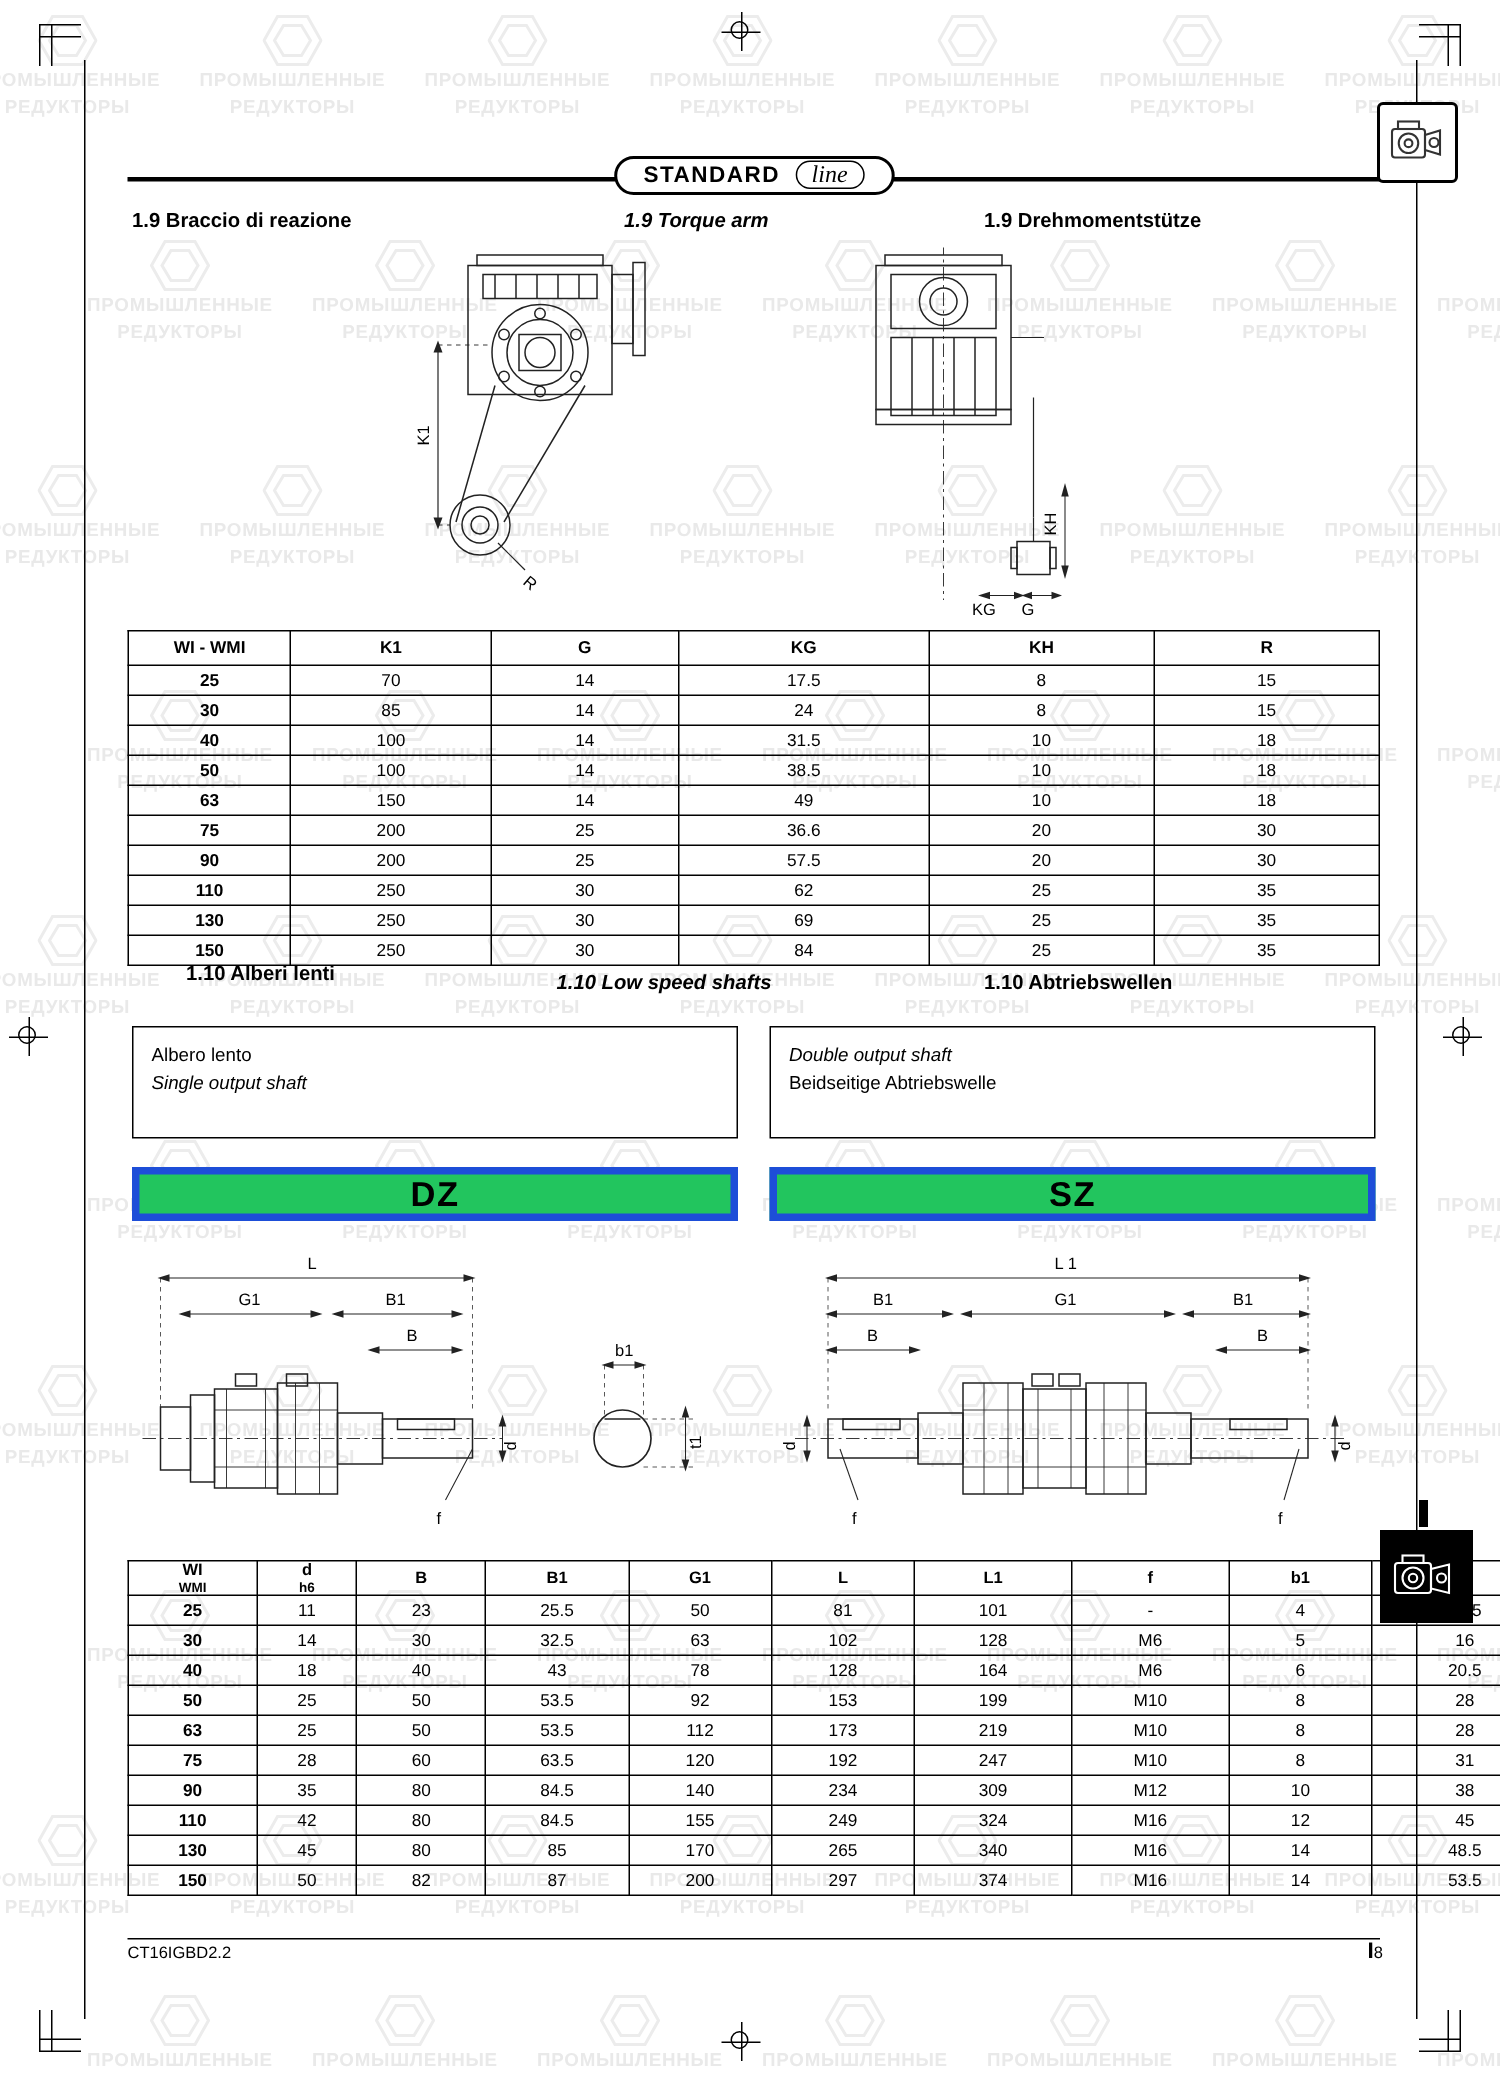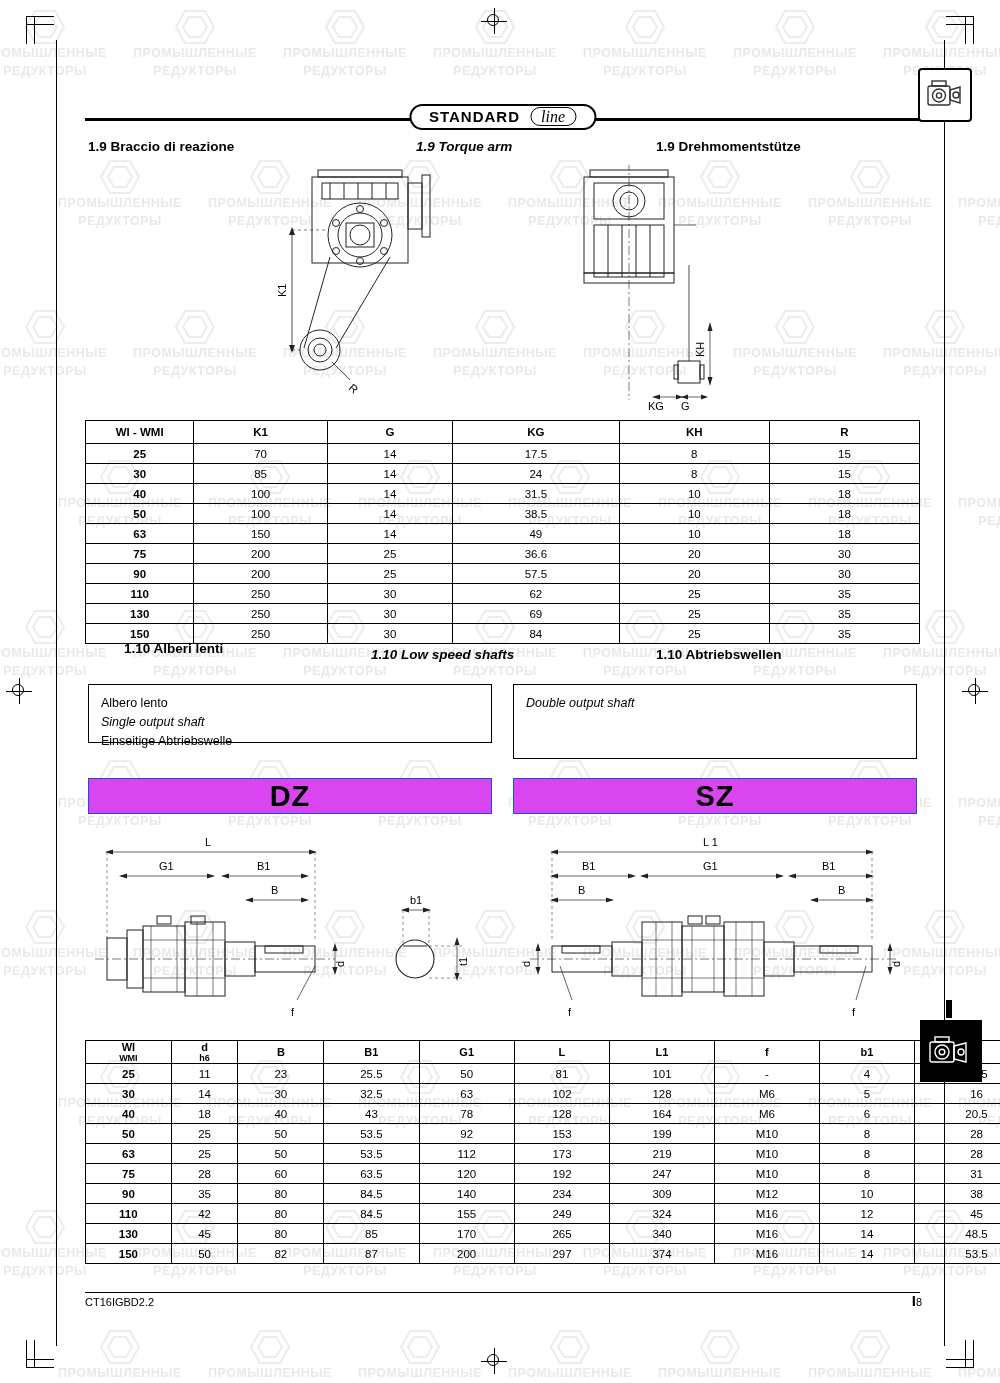--- a/index.html
+++ b/index.html
@@ -199,28 +199,28 @@
     z-index: 3;
     background: transparent;
     padding: 9px 0 0 12px;
     font-size: 12.5px;
     line-height: 19px;
   }
   .notebox .it { font-style: italic; }
 
   .labelbox {
     position: absolute;
-    border: 1px solid #1d4ed8;
+    border: 5px solid #1d4ed8;
     box-sizing: border-box;
-    background: #d946ef;
+    background: #22c55e;
     z-index: 3;
     display: flex;
     align-items: center;
     justify-content: center;
-    font-size: 29px;
+    font-size: 23px;
     font-weight: bold;
     letter-spacing: 1px;
   }
 
   
   .footer-rule {
     position: absolute;
     left: 85px;
     top: 1292px;
     width: 835px;
@@ -918,27 +918,27 @@
           <td class="">25</td>
           <td class="">35</td>
         </tr>
       </tbody>
     </table>
 
   <div class="sec-title" style="left:88px; top:641px;margin-left:36px;">1.10 Alberi lenti</div>
   <div class="sec-title it" style="left:371px; top:647px;text-align:right;">1.10 Low speed shafts</div>
   <div class="sec-title" style="left:656px; top:647px;">1.10 Abtriebswellen</div>
 
-  <div class="notebox" style="left:88px; top:684px; width:404px; height:59px;">
+  <div class="notebox" style="left:88px; top:684px; width:404px; height:75px;">
     <div>Albero lento</div>
     <div class="it">Single output shaft</div>
-    <div>Einseitige Abtriebswelle</div>
   </div>
   <div class="notebox" style="left:513px; top:684px; width:404px; height:75px;">
     <div class="it">Double output shaft</div>
+    <div>Beidseitige Abtriebswelle</div>
   </div>
 
   <div class="labelbox" style="left:88px; top:778px; width:404px; height:36px;">DZ</div>
   <div class="labelbox" style="left:513px; top:778px; width:404px; height:36px;">SZ</div>
 
   <div class="draw" style="left:85px; top:830px;">
     <svg width="420" height="195" viewBox="0 0 420 195">
       <g fill="none" stroke="#222" stroke-width="1">
 
         <line x1="22" y1="22" x2="230" y2="22" stroke-width=".7"></line>

